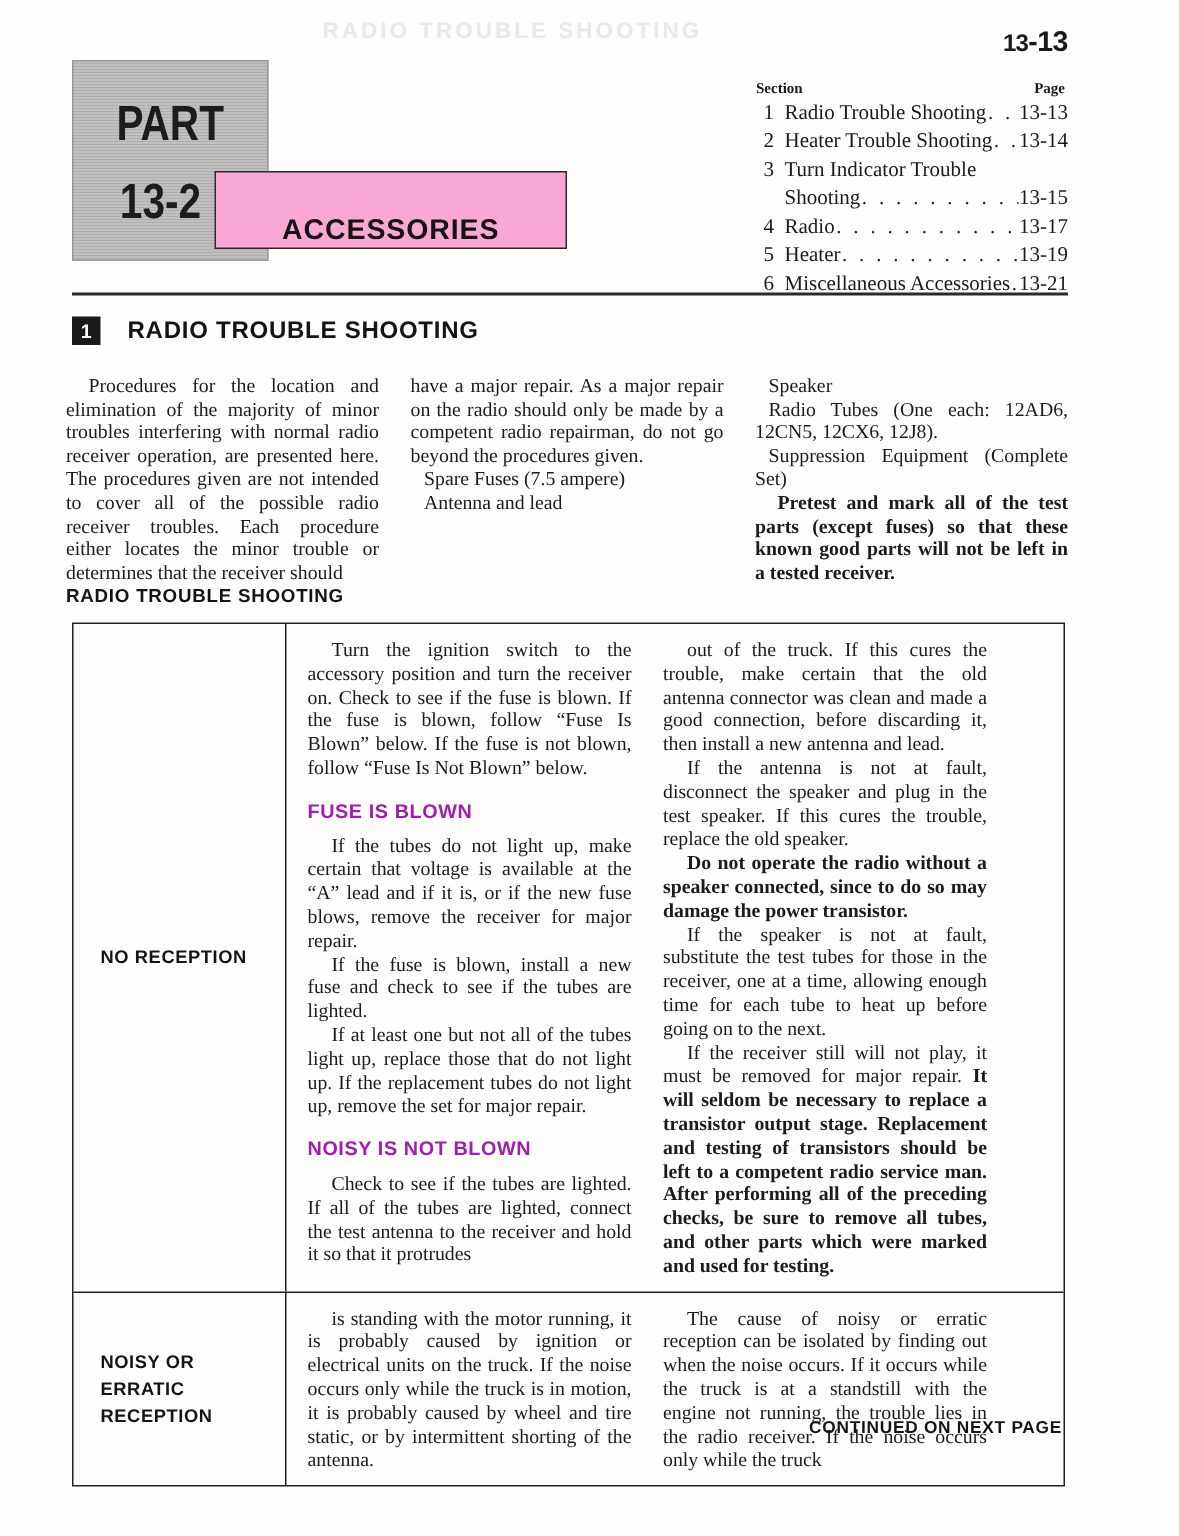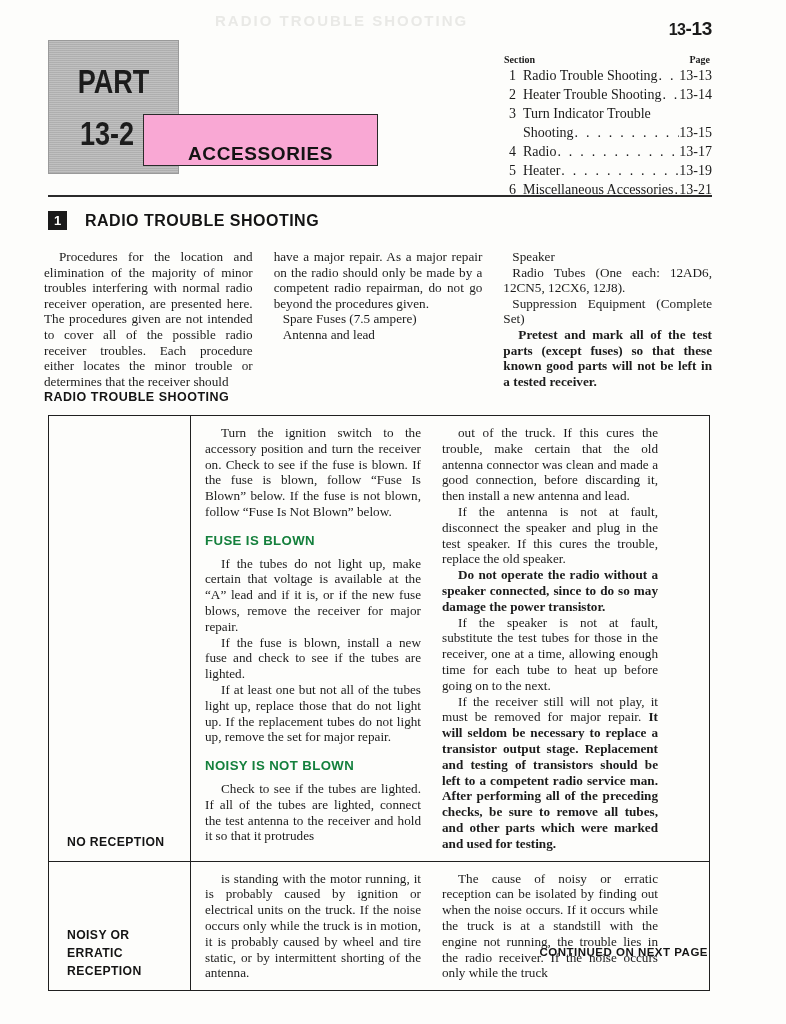--- a/index.html
+++ b/index.html
@@ -260,21 +260,21 @@
   }
   .tbl-row + .tbl-row {
     border-top: 1.6px solid #202020;
   }
   .tbl-label-cell {
     width: 142px;
     flex: none;
     border-right: 1.6px solid #202020;
     box-sizing: border-box;
     display: flex;
-    align-items: flex-end;
+    align-items: center;
     padding: 10px 16px 10px 18px;
   }
   .tbl-label-cell .lbl {
     font-family: "Liberation Sans", sans-serif;
     font-weight: bold;
     font-size: 12.2px;
     letter-spacing: 0.4px;
     line-height: 18px;
     color: #141414;
   }
@@ -296,21 +296,21 @@
     margin: 0;
     text-indent: 16px;
   }
   .tbl-col p.bold { font-weight: bold; }
   .tbl-col h4 {
     margin: 13px 0 7px 0;
     font-family: "Liberation Sans", serif;
     font-weight: bold;
     font-size: 13.2px;
     letter-spacing: 0.4px;
-    color: #15803d;
+    color: #a21caf;
   }
 
   
   .footer-note {
     position: absolute;
     right: 78px;
     top: 946px;
     font-family: "Liberation Sans", sans-serif;
     font-weight: bold;
     font-size: 11.5px;

